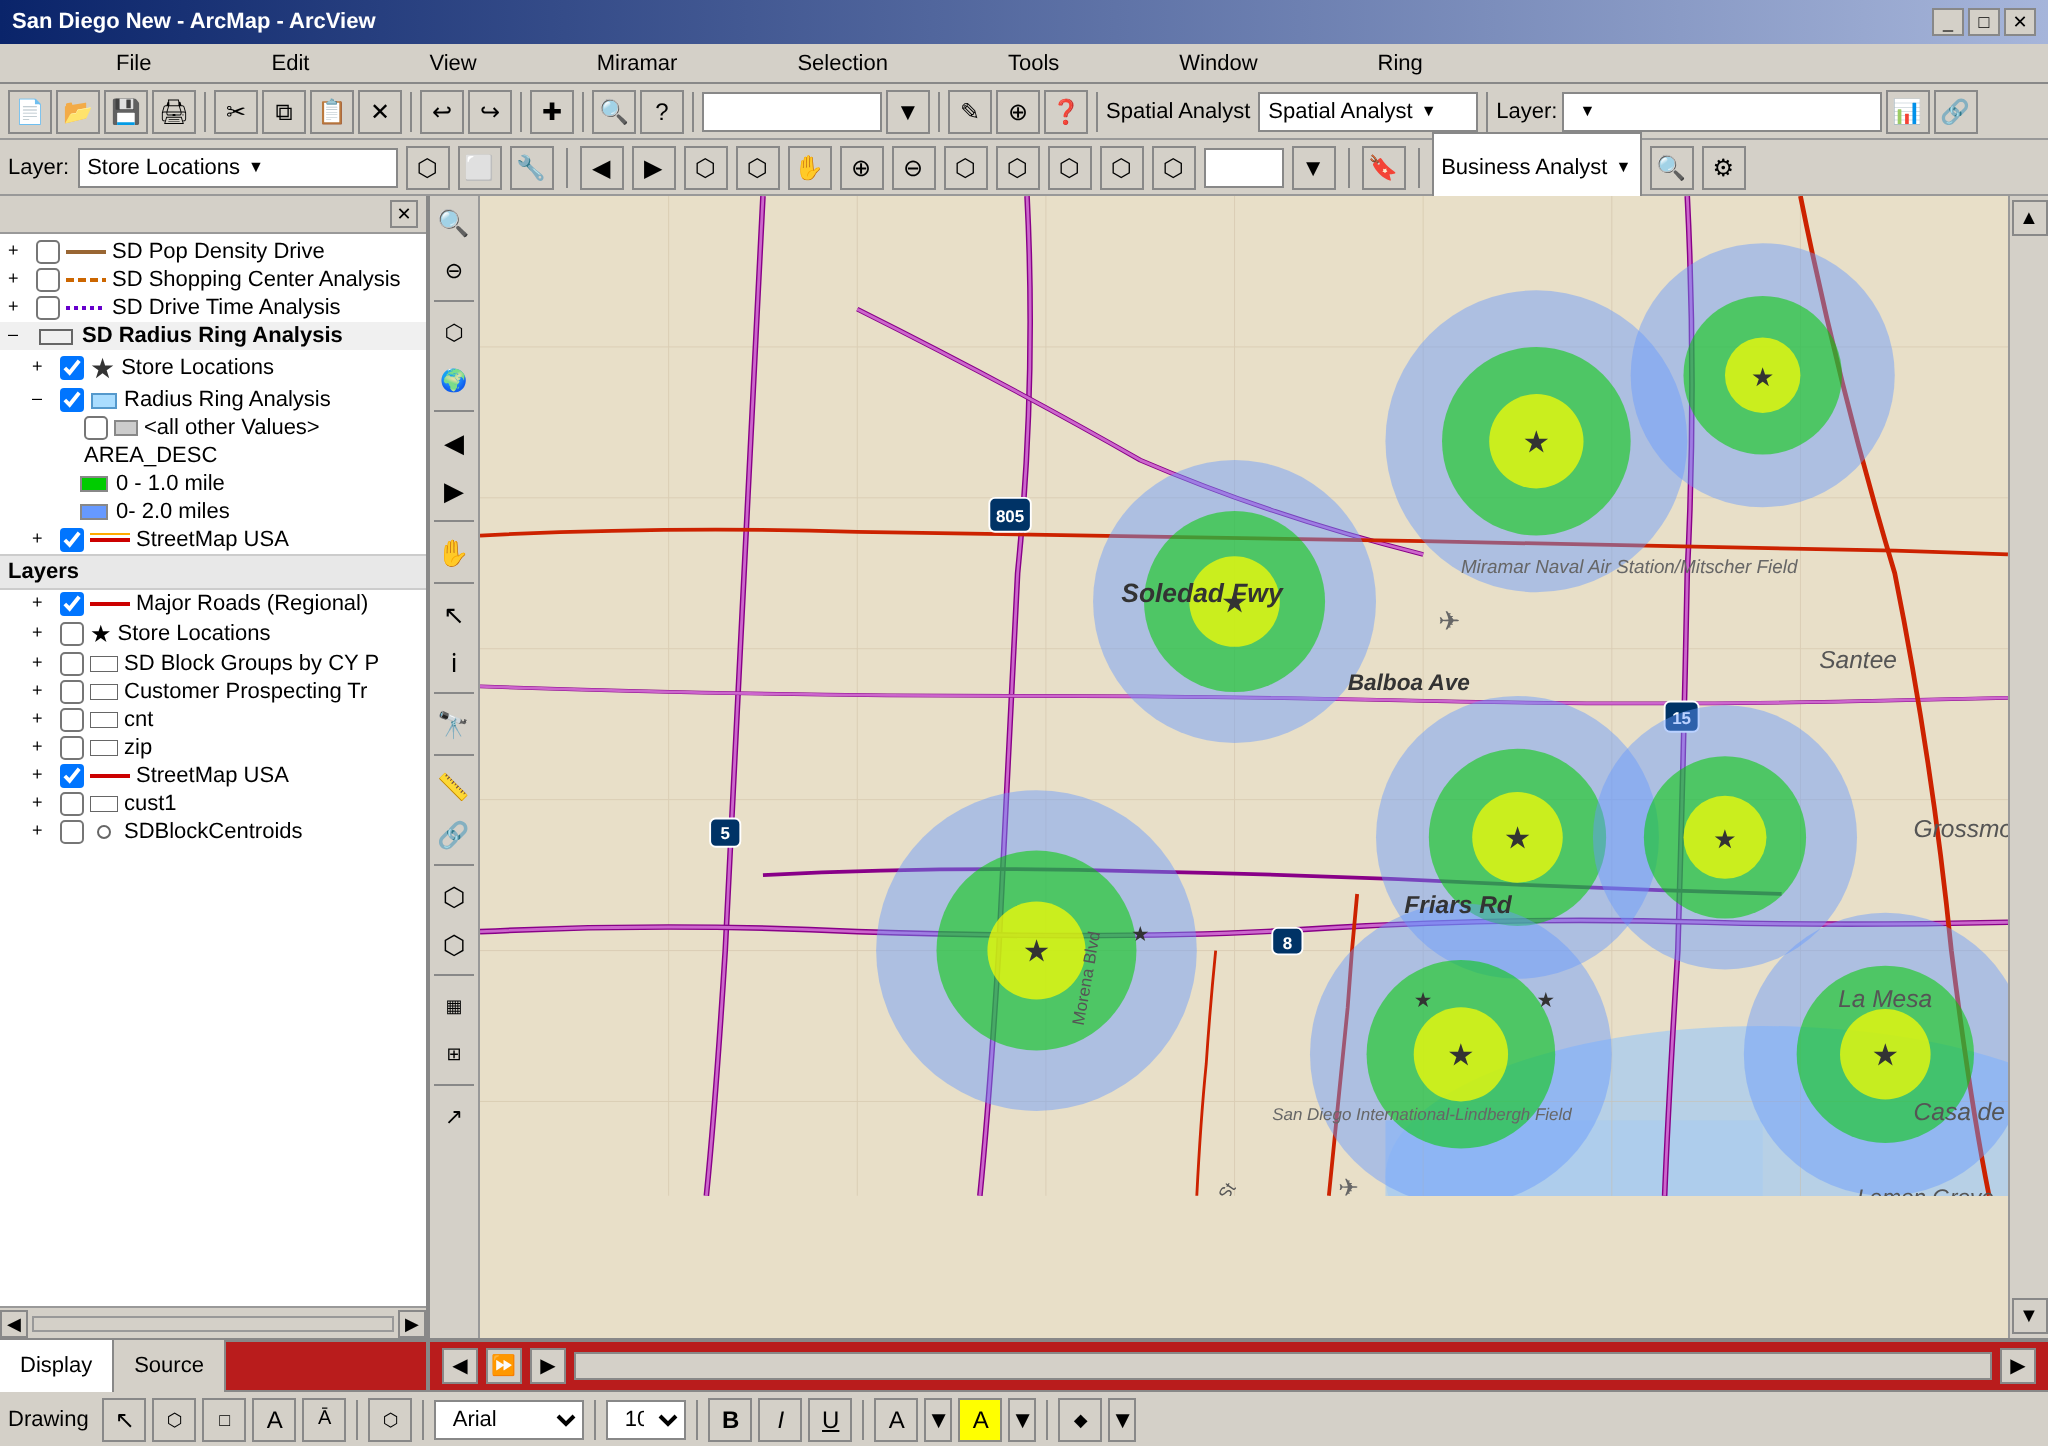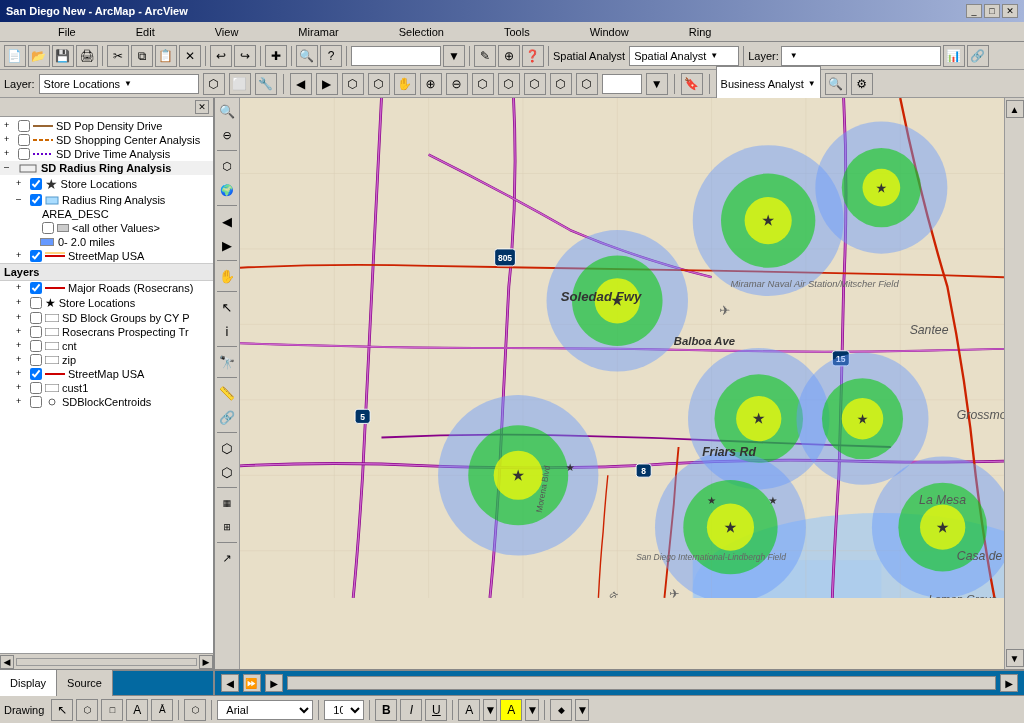--- a/index.html
+++ b/index.html
@@ -169,21 +169,21 @@
 
     
     #map-canvas {
       position: absolute;
       top: 0; left: 0; right: 0; bottom: 0;
     }
 
     
     #status-bar {
       height: 26px;
-      background: #0369a1;
+      background: #b91c1c;
       border-top: 2px solid #888;
       display: flex;
       align-items: center;
     }
     #toc-tabs {
       width: 215px;
       display: flex;
       border-right: 2px solid #888;
       height: 26px;
     }
@@ -392,31 +392,35 @@
         <span class="expand-btn">–</span>
         <input type="checkbox" class="checkbox" checked="" style="">
         <svg width="14" height="10" style="margin-right:3px;">
             <rect x="1" y="2" width="12" height="7" fill="#aaddff" stroke="#5599cc" stroke-width="1"></rect>
           </svg>
         <span>Radius Ring Analysis</span>
       </div>
 
       <div class="toc-item toc-indent2">
         <span class="expand-btn" style="visibility:hidden">+</span>
-        <span>AREA_DESC</span>
+        <input type="checkbox" class="checkbox" style="">
+        <span style="display:inline-block;width:12px;height:8px;background:#cccccc;border:1px solid #888;margin-right:3px;"></span>
+        <span>&lt;all other Values&gt;</span>
       </div>
 
       <div class="toc-item toc-indent2">
         <span class="expand-btn" style="visibility:hidden">+</span>
-        <input type="checkbox" class="checkbox" style="">
-        <span style="display:inline-block;width:12px;height:8px;background:#cccccc;border:1px solid #888;margin-right:3px;"></span>
-        <span>&lt;all other Values&gt;</span>
-      </div>
-
-
+        <span>AREA_DESC</span>
+      </div>
+
+
+      <div class="toc-item toc-indent3">
+        <span style="display:inline-block;width:14px;height:8px;background:#00cc00;border:1px solid #888;margin-right:4px;"></span>
+        <span>0 - 1.0 mile</span>
+      </div>
 
       <div class="toc-item toc-indent3">
         <span style="display:inline-block;width:14px;height:8px;background:#6699ff;border:1px solid #888;margin-right:4px;"></span>
         <span>0- 2.0 miles</span>
       </div>
 
       <div class="toc-item toc-indent1">
         <span class="expand-btn">+</span>
         <input type="checkbox" class="checkbox" checked="" style="">
         <svg width="20" height="10" style="margin-right:3px;">
@@ -429,21 +433,21 @@
       <div class="toc-section-header">
         <span style="font-weight:bold;">Layers</span>
       </div>
 
       <div class="toc-item toc-indent1">
         <span class="expand-btn">+</span>
         <input type="checkbox" class="checkbox" checked="" style="">
         <svg width="20" height="10" style="margin-right:3px;">
           <line x1="0" y1="5" x2="20" y2="5" stroke="#cc0000" stroke-width="2"></line>
         </svg>
-        <span>Major Roads (Rosecrans)</span>
+        <span>Major Roads (Regional)</span>
       </div>
 
       <div class="toc-item toc-indent1">
         <span class="expand-btn">+</span>
         <input type="checkbox" class="checkbox" style="">
         <span style="font-size:12px; margin-right:3px;">★</span>
         <span>Store Locations</span>
       </div>
 
       <div class="toc-item toc-indent1">
@@ -454,21 +458,21 @@
           </svg>
         <span>SD Block Groups by CY P</span>
       </div>
 
       <div class="toc-item toc-indent1">
         <span class="expand-btn">+</span>
         <input type="checkbox" class="checkbox" style="">
         <svg width="14" height="8" style="margin-right:3px;">
             <rect x="0" y="0" width="14" height="8" fill="none" stroke="#666" stroke-width="1"></rect>
           </svg>
-        <span>Rosecrans Prospecting Tr</span>
+        <span>Customer Prospecting Tr</span>
       </div>
 
       <div class="toc-item toc-indent1">
         <span class="expand-btn">+</span>
         <input type="checkbox" class="checkbox" style="">
         <svg width="14" height="8" style="margin-right:3px;">
             <rect x="0" y="0" width="14" height="8" fill="none" stroke="#666" stroke-width="1"></rect>
           </svg>
         <span>cnt</span>
       </div>
@@ -711,21 +715,21 @@
 <div id="drawing-toolbar">
   <span style="font-size:11px; margin-right:4px;">Drawing</span>
   <div class="toolbar-btn">↖</div>
   <div class="toolbar-btn" style="font-size:9px;">⬡</div>
   <div class="toolbar-btn" style="font-size:9px;">□</div>
   <div class="toolbar-btn">A</div>
   <div class="toolbar-btn" style="font-size:10px;">Ā</div>
   <div class="toolbar-sep"></div>
   <div class="toolbar-btn" style="font-size:9px;">⬡</div>
   <div class="toolbar-sep"></div>
-  <select class="toolbar-input" style="width:96px;">
+  <select class="toolbar-input" style="width:75px;">
     <option>Arial</option>
   </select>
   <div class="toolbar-sep"></div>
   <select class="toolbar-input" style="width:40px;">
     <option>10</option>
   </select>
   <div class="toolbar-sep"></div>
   <div class="toolbar-btn" style="font-weight:bold;">B</div>
   <div class="toolbar-btn" style="font-style:italic;">I</div>
   <div class="toolbar-btn" style="text-decoration:underline;">U</div>

